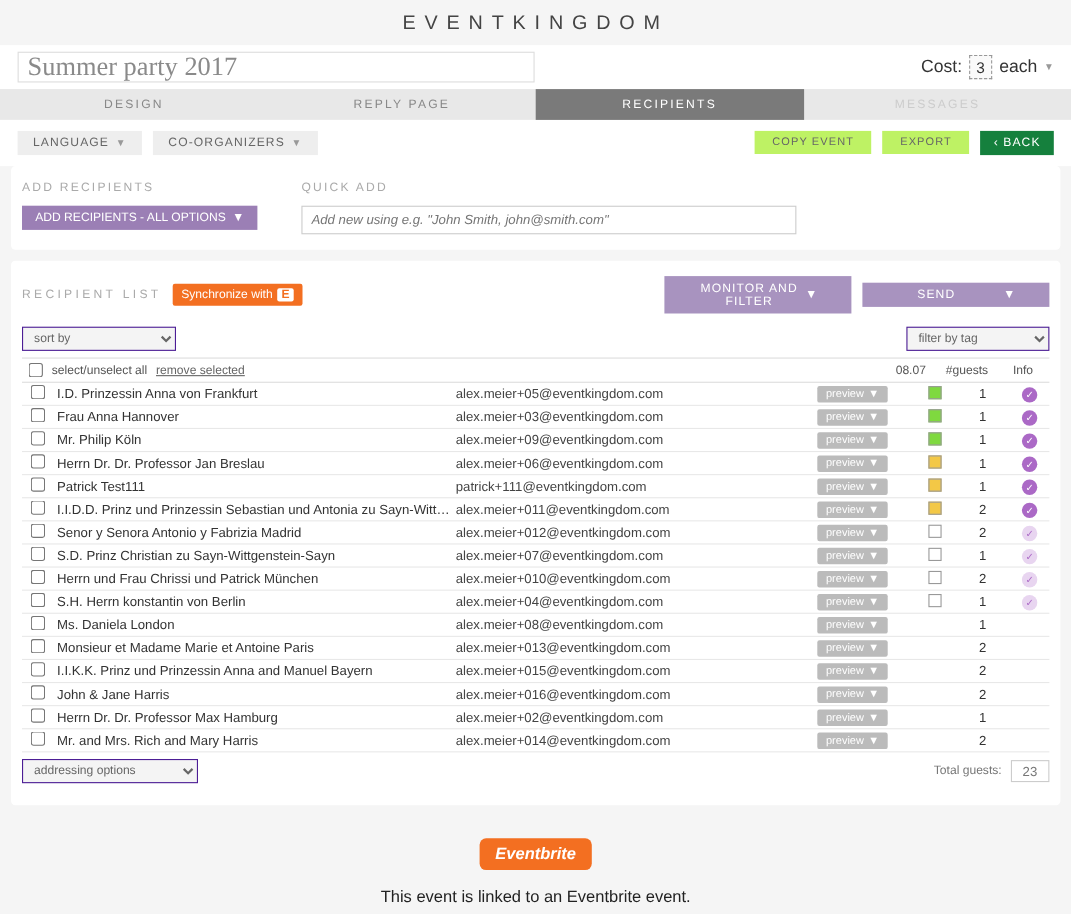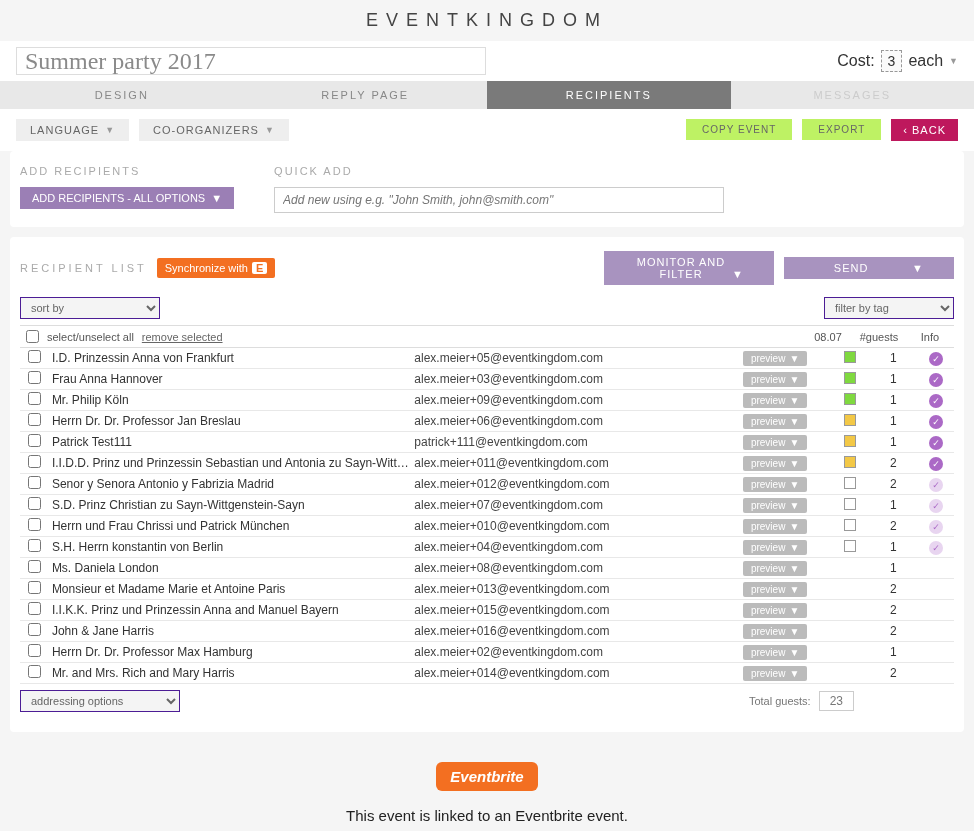--- a/index.html
+++ b/index.html
@@ -10,31 +10,31 @@
 .cost{margin-left:auto;font-size:16px;color:#333;display:flex;align-items:center;gap:6px}
 .cost-box{border:1px dashed #999;padding:2px 6px;font-size:14px;background:#fafafa}
 .tabs{display:flex;background:#e8e8e8}
 .tab{flex:1;text-align:center;padding:8px 0;letter-spacing:2px;font-size:11px;color:#888;cursor:pointer}
 .tab.active{background:#7a7a7a;color:#fff}
 .tab.disabled{color:#ccc}
 .toolbar{display:flex;padding:10px 16px;gap:10px;align-items:flex-start;background:#fff}
 .dd-btn{background:#eee;border:none;padding:5px 14px;font-size:11px;letter-spacing:1px;color:#666;cursor:pointer;display:inline-flex;align-items:center;gap:6px}
 .sp{flex:1}
 .btn-gray{background:#bef264;border:none;padding:5px 16px;font-size:10px;letter-spacing:1px;color:#666;cursor:pointer}
-.btn-back{background:#be185d;color:#fff;padding:5px 12px;border:none;font-size:11px;letter-spacing:1px;cursor:pointer}
+.btn-back{background:#15803d;color:#fff;padding:5px 12px;border:none;font-size:11px;letter-spacing:1px;cursor:pointer}
 .panel{background:#fff;margin:0 10px 10px;border-radius:4px;padding:14px 10px}
 .sec-row{display:flex;gap:40px}
 .sec-col h3{font-size:11px;letter-spacing:2px;color:#aaa;font-weight:400;margin-bottom:10px}
 .btn-purple{background:#9b7fb5;border:none;color:#fff;padding:5px 12px;font-size:11px;cursor:pointer;display:inline-flex;align-items:center;gap:6px}
 .qa-input{width:450px;padding:5px 8px;border:1px solid #ccc;font-size:12px;color:#888;font-style:italic}
 .listhdr{display:flex;align-items:center;gap:10px;margin-bottom:12px}
 .listhdr h3{font-size:11px;letter-spacing:3px;color:#aaa;font-weight:400}
 .sync-btn{background:#f36f21;color:#fff;border:none;padding:4px 8px;font-size:11px;border-radius:2px;cursor:pointer;display:inline-flex;align-items:center;gap:4px}
 .sync-e{background:#fff;color:#f36f21;font-weight:bold;padding:0 4px;border-radius:2px}
-.btn-wide{background:#a893bf;color:#fff;border:none;padding:5px 30px;font-size:11px;letter-spacing:1px;cursor:pointer;display:inline-flex;align-items:flex-end;gap:4px;width:170px}
+.btn-wide{background:#a893bf;color:#fff;border:none;padding:5px 30px;font-size:11px;letter-spacing:1px;cursor:pointer;display:inline-flex;align-items:center;gap:4px;width:170px}
 .btn-wide .arr{margin-left:auto}
 .sortrow{display:flex;margin-bottom:6px}
 .sel{border:1px solid #4c1d95;background:#f4f4f4;padding:1px 6px;font-size:11px;color:#666;height:22px}
 .sel.w1{width:140px}
 .sel.w2{width:130px}
 .sel.w3{width:160px}
 .tblhdr{display:flex;align-items:center;padding:4px 6px;border-top:1px solid #ddd;border-bottom:1px solid #ddd;font-size:11px;color:#555;gap:8px}
 .link{text-decoration:underline;cursor:pointer;color:#666}
 .colh{text-align:center}
 .row{display:flex;align-items:center;border-bottom:1px solid #e8e8e8;height:21px;font-size:12px;color:#333}
@@ -49,21 +49,21 @@
 .sq{display:inline-block;width:12px;height:12px;border:1px solid #999}
 .sq.g{background:#7fd93f}
 .sq.y{background:#f3c846}
 .sq.e{background:#fff}
 .ck{width:14px;height:14px;border-radius:50%;display:inline-block;text-align:center;line-height:14px;font-size:9px;color:#fff}
 .ck.s{background:#ab69c6}
 .ck.w{background:#e8d5f0;color:#ab69c6}
 input[type=checkbox]{width:13px;height:13px;cursor:pointer}
 .totrow{display:flex;align-items:center;padding:6px 0;font-size:11px;color:#777}
 .totlbl{margin-left:auto;margin-right:8px}
-.totbox{border:1px solid #ccc;padding:2px 10px;font-size:12px;margin-right:100px}
+.totbox{border:1px solid #ccc;padding:2px 10px;font-size:12px;}
 .footer{text-align:center;padding:20px 0}
 .eb-logo{display:inline-block;background:#f36f21;color:#fff;font-style:italic;font-weight:bold;padding:6px 14px;border-radius:6px;font-size:15px;margin-bottom:14px}
 .ftxt{font-family:"Times New Roman",serif;font-size:15px;color:#222;line-height:1.4}
 .tri{font-size:9px;color:#999}
 .tri-w{color:#fff}
 </style>
 </head>
 <body>
 
 <div class="header">EVENTKINGDOM</div>

